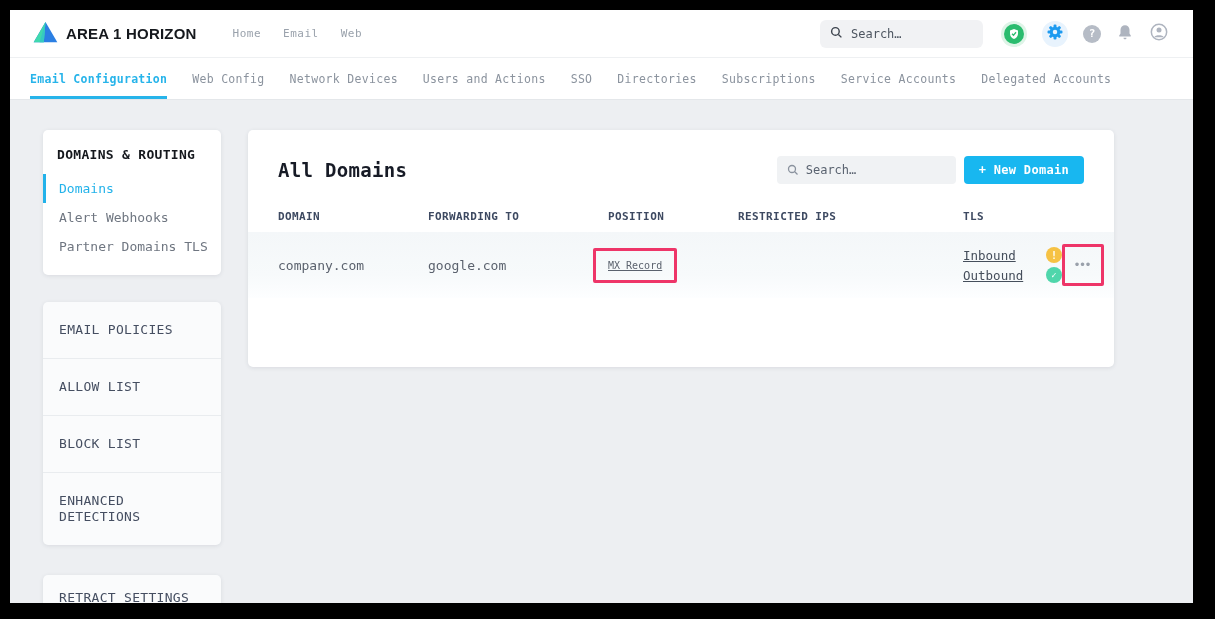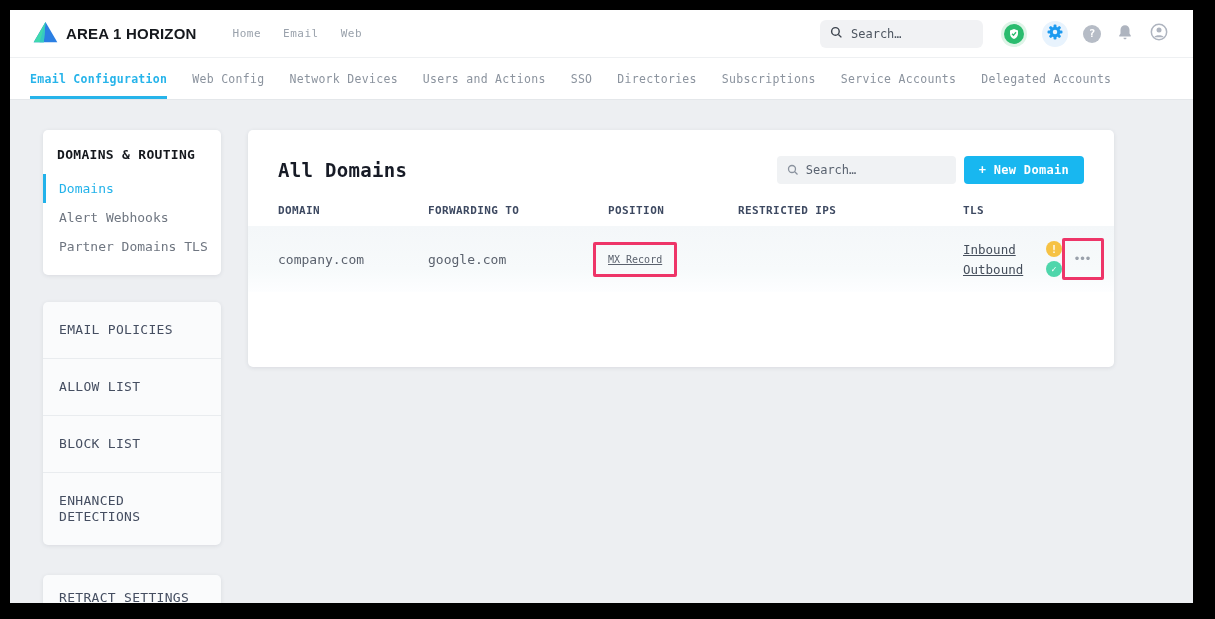--- a/index.html
+++ b/index.html
@@ -48,21 +48,21 @@
 
   
   .main-card { width:866px; height:237px; flex:none; }
   .main-head { display:flex; align-items:center; padding:26px 30px 0; }
   .main-title { font-size:19px; font-weight:bold; color:#171b26; letter-spacing:.3px; }
   .head-actions { margin-left:auto; display:flex; gap:8px; }
   .csearch { width:179px; height:28px; background:#f0f2f4; border-radius:4px; display:flex; align-items:center; padding:0 10px; gap:7px; }
   .btn-new { height:28px; padding:0 15px; background:#18b7f0; color:#fff; border:none; border-radius:4px; font-family:"DejaVu Sans Mono", monospace; font-size:12px; font-weight:bold; letter-spacing:.3px; cursor:pointer; }
 
   .tgrid { display:grid; grid-template-columns:150px 180px 130px 225px 1fr; padding:0 30px; align-items:center; }
-  .thead { margin-top:20px; padding-bottom:9px; }
+  .thead { margin-top:26px; padding-bottom:9px; }
   .th { font-size:11px; font-weight:bold; color:#3d4961; letter-spacing:.4px; }
   .trow { height:66px; background:linear-gradient(180deg,#f4f7f9 0%,#f7fafb 65%,#fdfeff 100%); }
   .td { font-size:13px; color:#5b626e; }
   .pos-box { display:inline-block; border:3px solid #ee3568; border-radius:2px; padding:9px 12px; margin-left:-15px; color:#5b626e; font-size:10px;text-decoration:underline; }
   .tls-cell { display:flex; align-items:center; }
   .tls-lines { display:flex; flex-direction:column; gap:4px; }
   .tls-line { display:flex; align-items:center; }
   .tls-label { font-size:12.5px; color:#454e5b; width:83px;text-decoration:underline; }
   .dot-ic { width:16px; height:16px; border-radius:50%; display:flex; align-items:center; justify-content:center; color:#fff; flex:none; }
   .dot-ic.warn { background:#f6c244; font-size:10px; font-weight:bold; }

